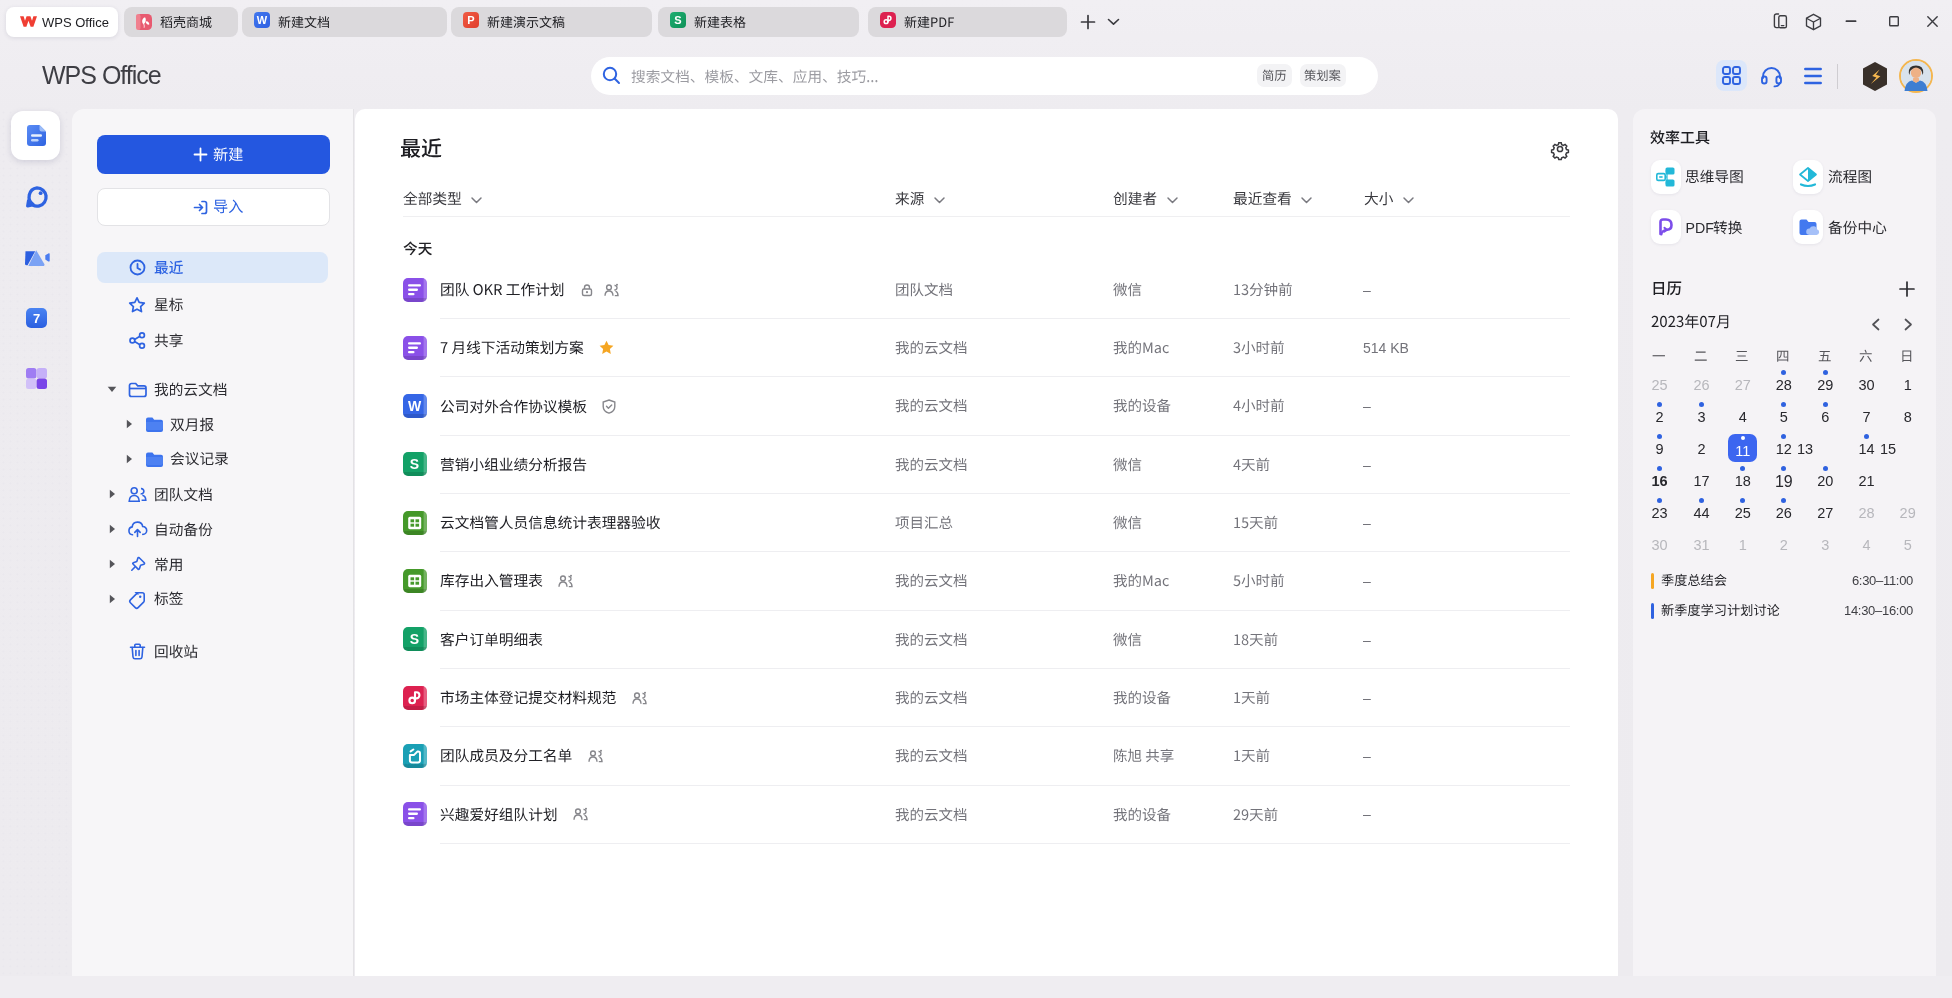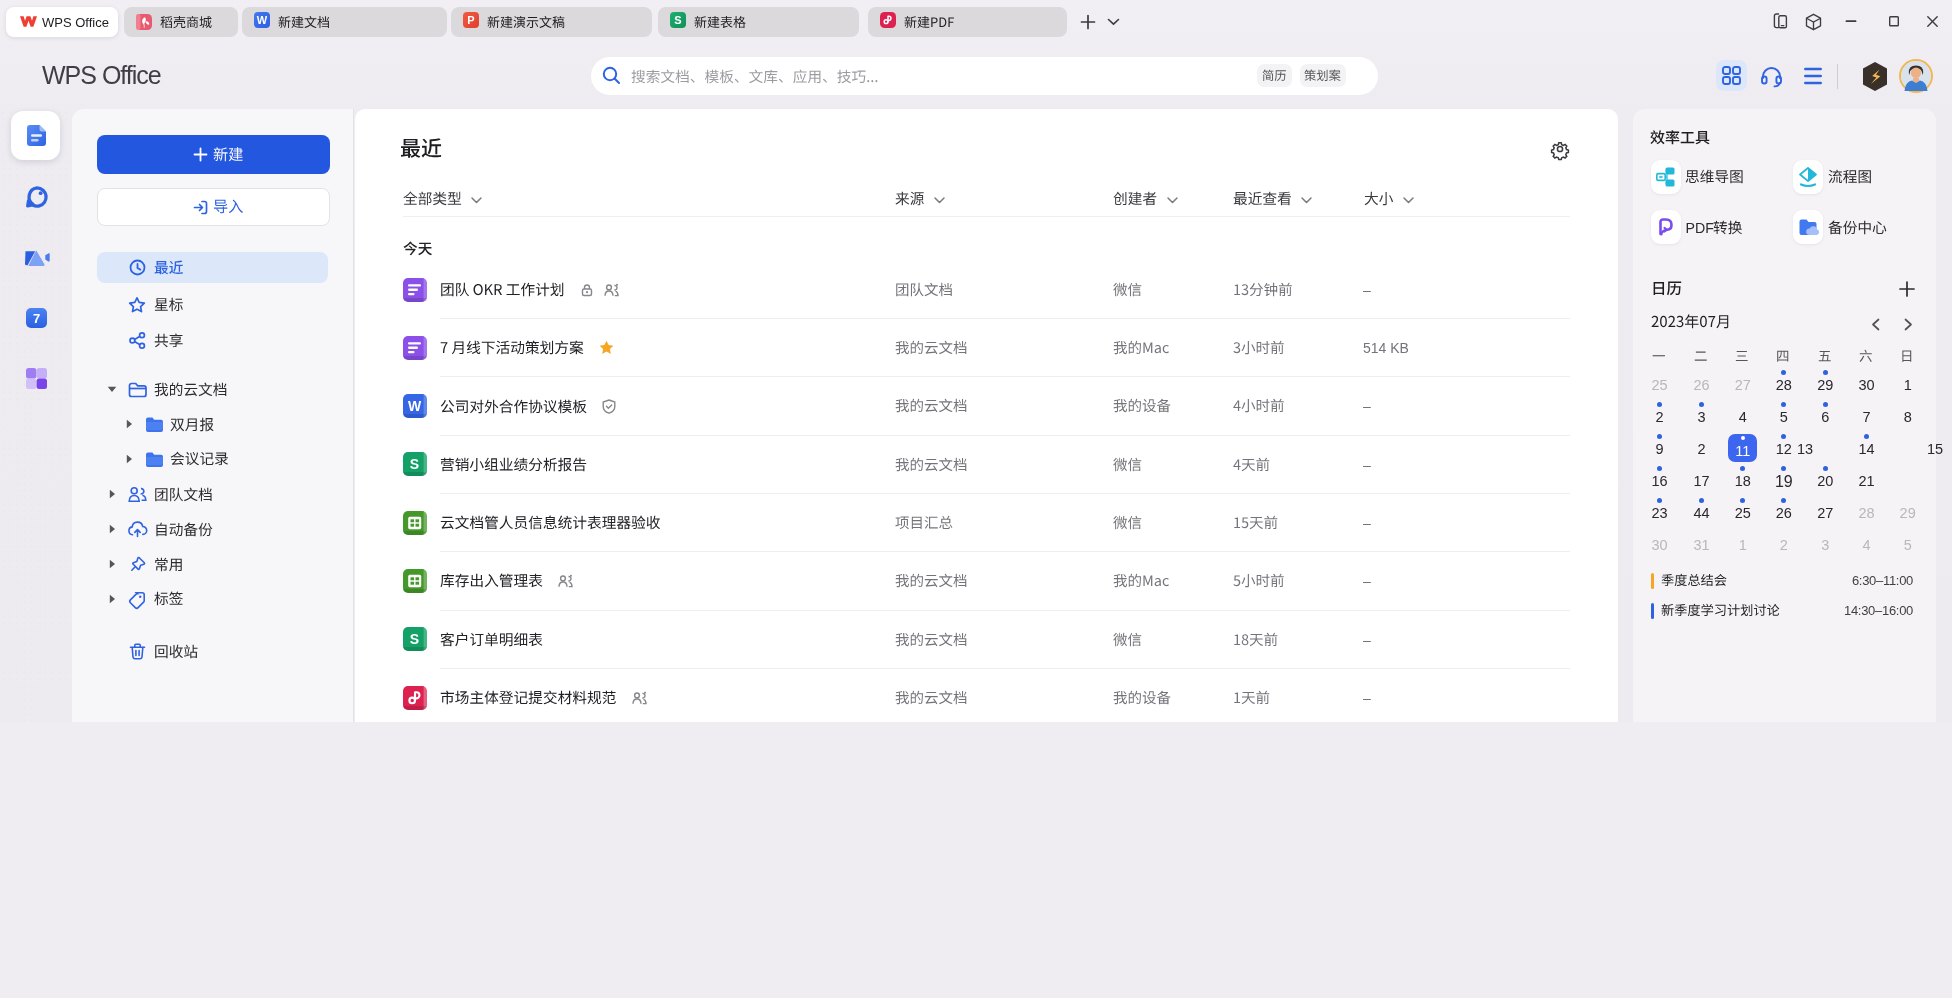--- a/index.html
+++ b/index.html
@@ -1,16 +1,16 @@
 <!DOCTYPE html>
 <html><head><meta charset="utf-8"><style>
 *{margin:0;padding:0;box-sizing:border-box}
 html,body{width:1952px;height:998px;overflow:hidden}
 body{background:#efedf1;font-family:"Liberation Sans",sans-serif}
-#p{position:relative;width:1952px;height:722px;overflow:hidden;
+#p{position:relative;width:1952px;height:976px;overflow:hidden;
    background:linear-gradient(180deg,#f1eff3 0,#eeecf0 110px,#edebef 100%)}
 .abs{position:absolute}
 svg.t{position:absolute;display:block;overflow:visible}
 .lt{position:absolute;white-space:nowrap;line-height:1.48}
 </style></head><body>
 <div id="p">
 <svg width="0" height="0" style="position:absolute">
       <defs>
 <linearGradient id="raildoc" x1="0" y1="0" x2="1" y2="1">
           <stop offset="0" stop-color="#5b8cf5"></stop>
@@ -1336,22 +1336,22 @@
 <div class="abs" style="left:1657.0px;top:433.8px;width:5px;height:5px;border-radius:50%;background:#2f62e0"></div>
 <div class="lt" style="left:1701.6px;transform:translateX(-50%);top:441.9px;font-size:14.5px;color:#28282d;font-weight:400;letter-spacing:0px;line-height:1">2</div>
 <div class="abs" style="left:1728px;top:434.3px;width:28.6px;height:27.4px;background:#3c66f0;border-radius:7px"></div>
 <div class="abs" style="left:1740.6px;top:435.6px;width:4.4px;height:4.4px;border-radius:50%;background:#fff"></div>
 <div class="lt" style="left:1742.8px;transform:translateX(-50%);top:443.9px;font-size:14.5px;color:#fff;font-weight:400;letter-spacing:0px;line-height:1">11</div>
 <div class="lt" style="left:1783.8px;transform:translateX(-50%);top:441.9px;font-size:14.5px;color:#28282d;font-weight:400;letter-spacing:0px;line-height:1">12</div>
 <div class="abs" style="left:1781.3px;top:433.8px;width:5px;height:5px;border-radius:50%;background:#2f62e0"></div>
 <div class="lt" style="left:1805px;transform:translateX(-50%);top:441.9px;font-size:14.5px;color:#28282d;font-weight:400;letter-spacing:0px;line-height:1">13</div>
 <div class="lt" style="left:1866.5px;transform:translateX(-50%);top:441.9px;font-size:14.5px;color:#28282d;font-weight:400;letter-spacing:0px;line-height:1">14</div>
 <div class="abs" style="left:1864.0px;top:433.8px;width:5px;height:5px;border-radius:50%;background:#2f62e0"></div>
-<div class="lt" style="left:1935px;transform:translateX(-50%);top:441.9px;font-size:14.5px;color:#28282d;font-weight:400;letter-spacing:0px;line-height:1">15</div>
-<div class="lt" style="left:1659.5px;transform:translateX(-50%);top:473.9px;font-size:14.5px;color:#28282d;font-weight:400;letter-spacing:0px;line-height:1">16</div>
+<div class="lt" style="left:1888px;transform:translateX(-50%);top:441.9px;font-size:14.5px;color:#28282d;font-weight:400;letter-spacing:0px;line-height:1">15</div>
+<div class="lt" style="left:1659.5px;transform:translateX(-50%);top:473.9px;font-size:14.5px;color:#28282d;font-weight:700;letter-spacing:0px;line-height:1">16</div>
 <div class="abs" style="left:1657.0px;top:465.8px;width:5px;height:5px;border-radius:50%;background:#2f62e0"></div>
 <div class="lt" style="left:1701.6px;transform:translateX(-50%);top:473.9px;font-size:14.5px;color:#28282d;font-weight:400;letter-spacing:0px;line-height:1">17</div>
 <div class="lt" style="left:1742.8px;transform:translateX(-50%);top:473.9px;font-size:14.5px;color:#28282d;font-weight:400;letter-spacing:0px;line-height:1">18</div>
 <div class="abs" style="left:1740.3px;top:465.8px;width:5px;height:5px;border-radius:50%;background:#2f62e0"></div>
 <div class="lt" style="left:1783.8px;transform:translateX(-50%);top:473.9px;font-size:16px;color:#28282d;font-weight:400;letter-spacing:0px;line-height:1">19</div>
 <div class="abs" style="left:1781.3px;top:465.8px;width:5px;height:5px;border-radius:50%;background:#2f62e0"></div>
 <div class="lt" style="left:1825.3px;transform:translateX(-50%);top:473.9px;font-size:14.5px;color:#28282d;font-weight:400;letter-spacing:0px;line-height:1">20</div>
 <div class="abs" style="left:1822.8px;top:465.8px;width:5px;height:5px;border-radius:50%;background:#2f62e0"></div>
 <div class="lt" style="left:1866.5px;transform:translateX(-50%);top:473.9px;font-size:14.5px;color:#28282d;font-weight:400;letter-spacing:0px;line-height:1">21</div>
 <div class="lt" style="left:1973px;transform:translateX(-50%);top:473.9px;font-size:12px;color:#28282d;font-weight:400;letter-spacing:0px;line-height:1">22</div>

